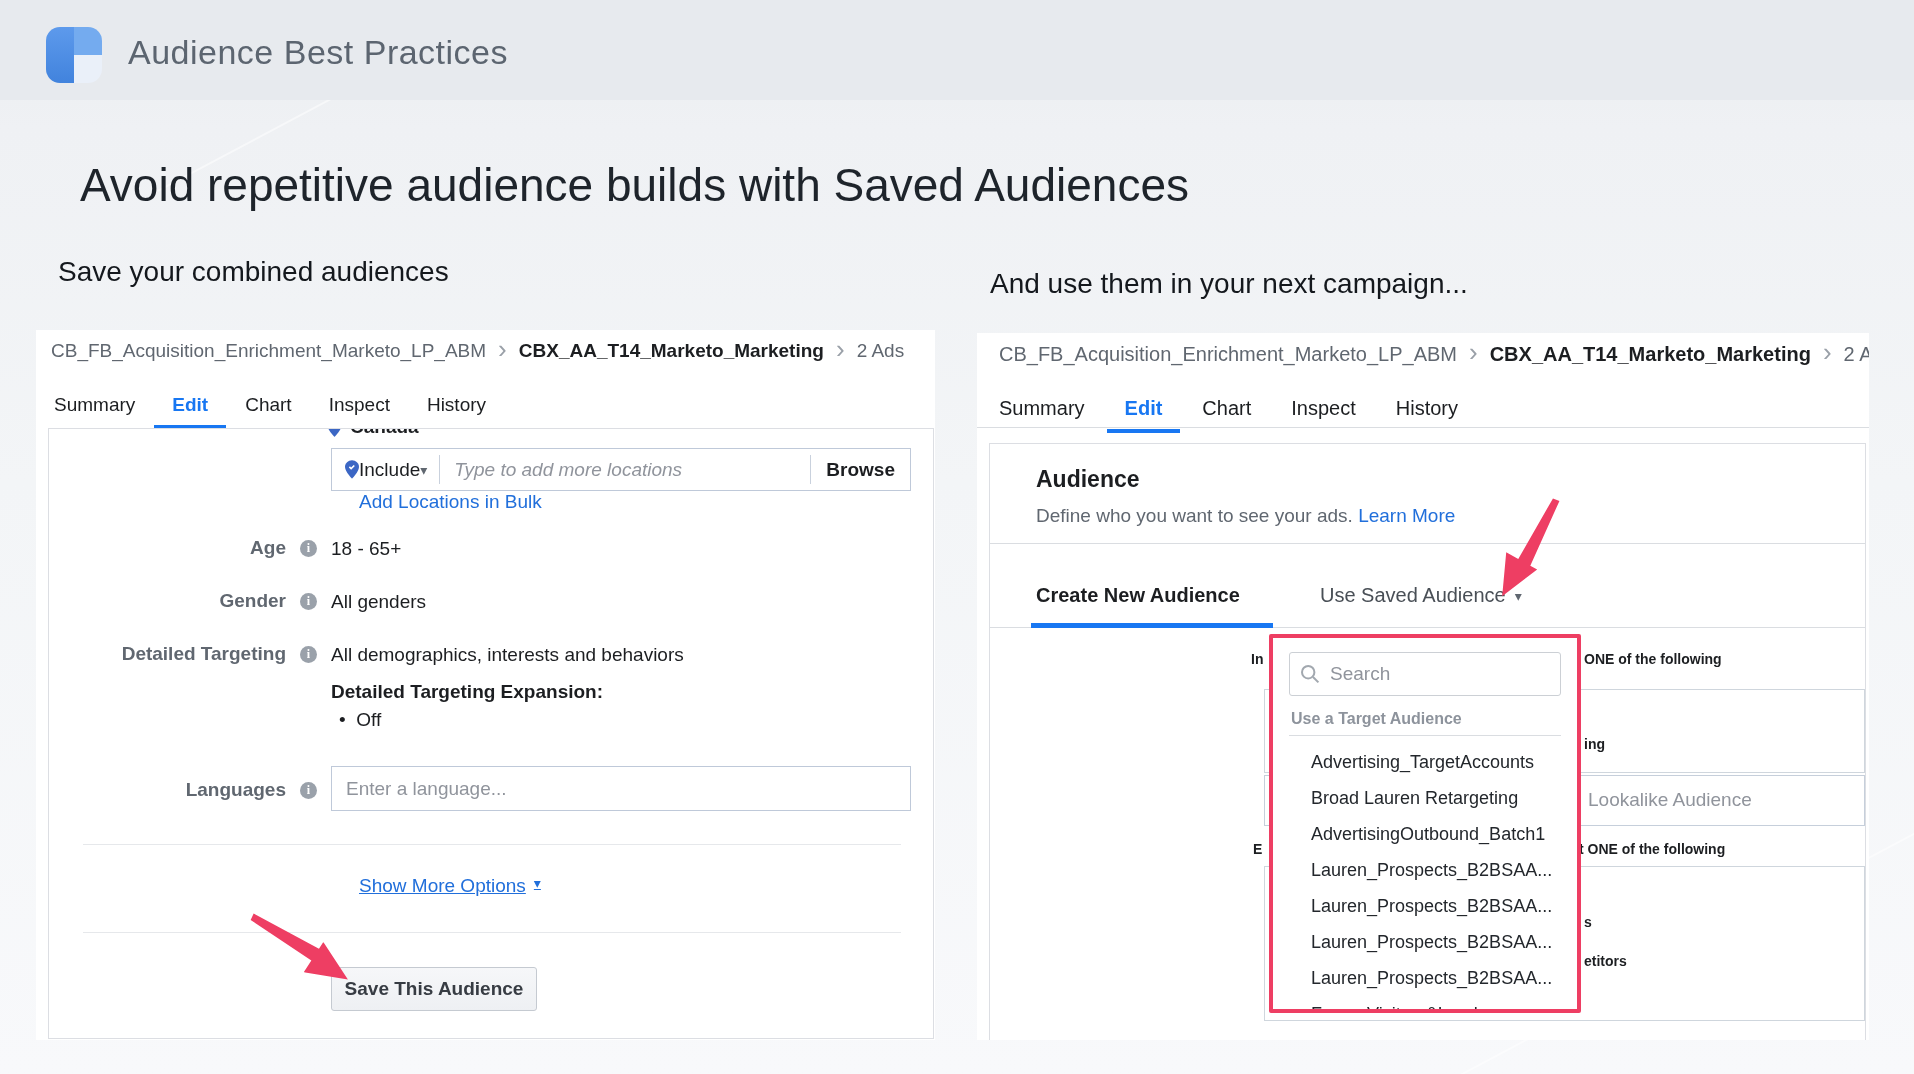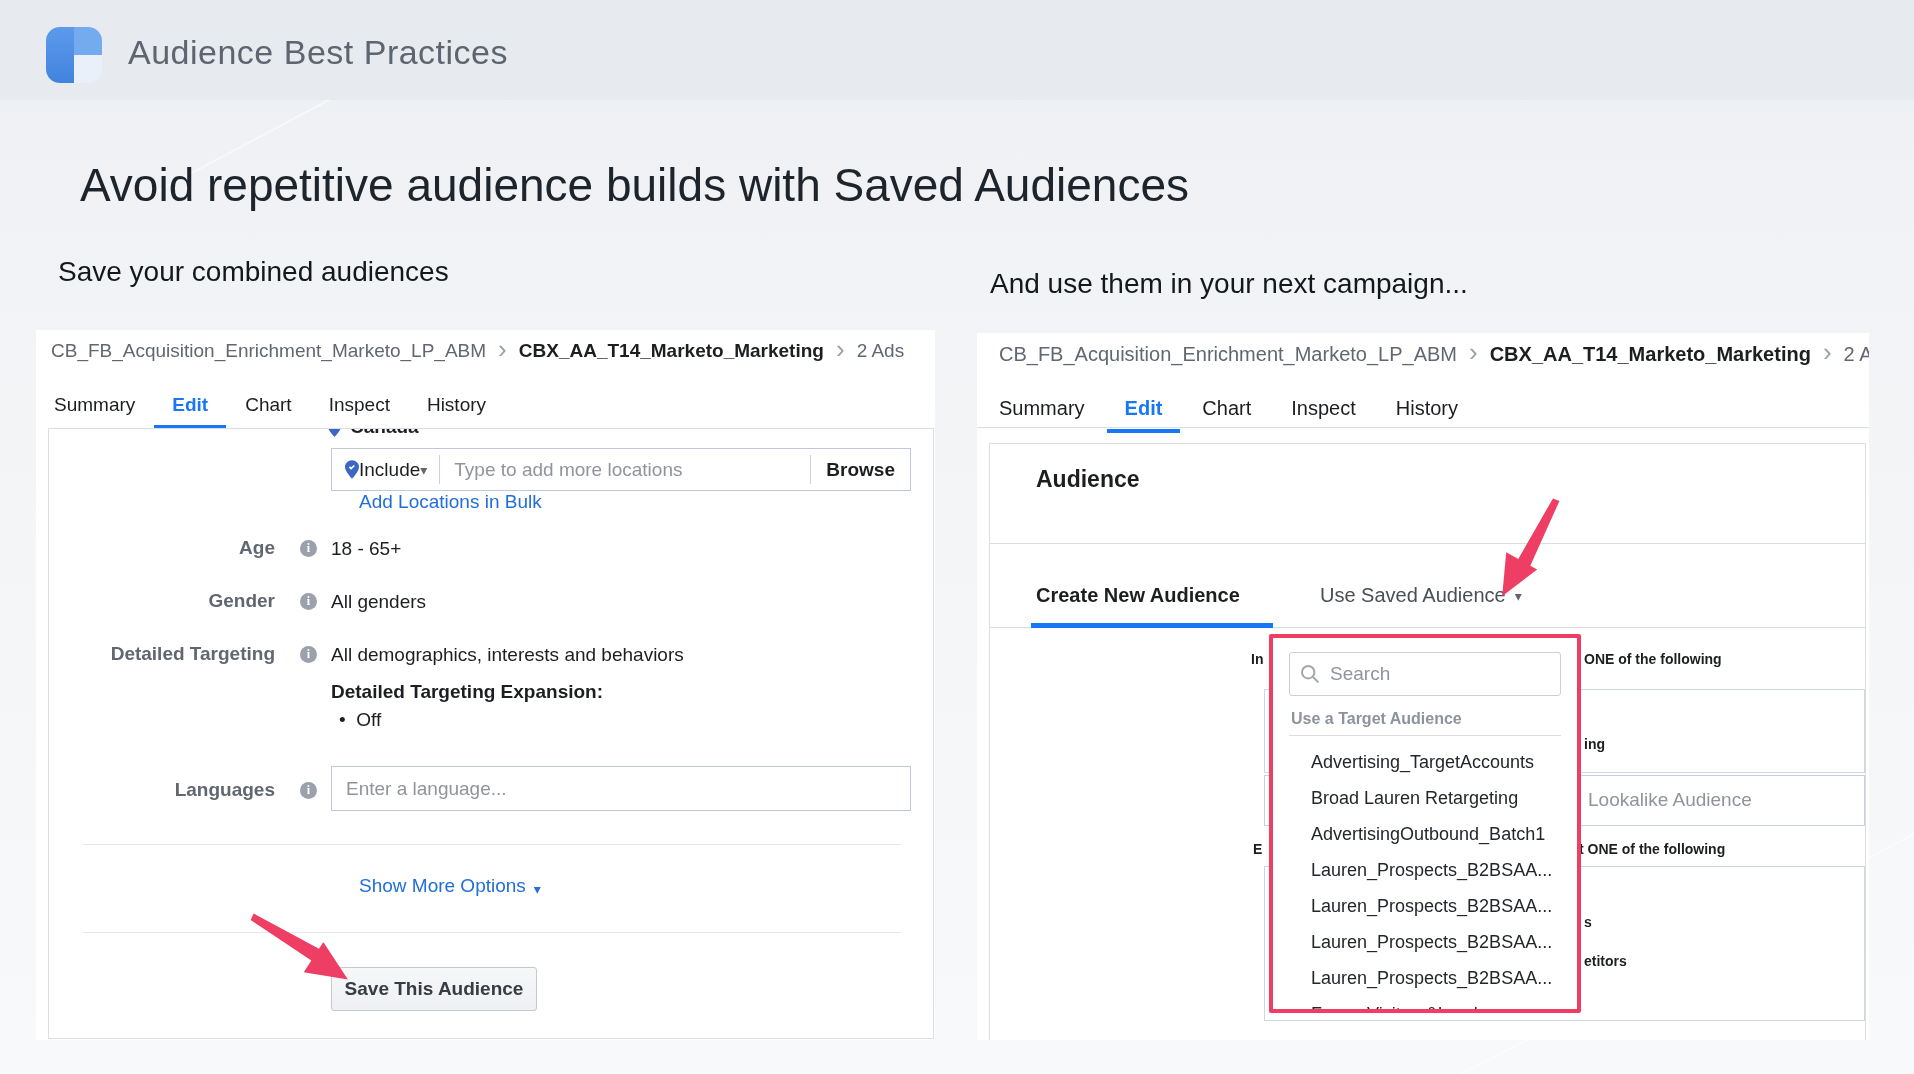--- a/index.html
+++ b/index.html
@@ -46,34 +46,34 @@
 
   
   .clip-row{ position:absolute; left:278px; top:0; height:10px; width:300px; overflow:hidden; }
   .clip-row .inner{ margin-top:-13px; display:flex; align-items:center; gap:8px; font-weight:700; font-size:19px; color:#1c1e21; }
   .pin{ width:15px; height:20px; flex:0 0 auto; }
   .inc-box{ position:absolute; left:282px; top:19px; width:580px; height:43px; border:1px solid #bfc9d9; display:flex; align-items:center; }
   .inc-box .grp{ display:flex; align-items:center; gap:0; padding:0 12px 0 13px; }
   .inc-box .lbl{ font-size:19px; color:#1c1e21; }
   .caret{ color:#606770; font-size:14px; }
   .vdiv{ width:1px; align-self:stretch; background:#c9d1dd; margin:6px 0; }
-  .inc-box input{ flex:1; border:none; outline:none; font-size:19px; color:#1c1e21; padding:0 14px; font-family:"Liberation Sans",sans-serif; background:transparent; }
+  .inc-box input{ flex:1; border:none; outline:none; font-size:19px; color:#1c1e21; padding:0 14px; font-family:"Liberation Sans",sans-serif; background:transparent;font-style:italic; }
   .inc-box input::placeholder, .lang-box input::placeholder, .dd-search input::placeholder{ color:#90949c; opacity:1; }
   .browse{ font-size:19px; font-weight:700; color:#1c1e21; padding:0 15px; cursor:pointer; }
   .blue-link{ color:#216fdb; font-size:19px; cursor:pointer;margin-left:28px; }
   .bulk{ position:absolute; left:282px; top:62px; }
 
-  .flabel{ position:absolute; right:616px; display:flex; align-items:center; gap:25px; font-size:19px; font-weight:700; color:#606770; white-space:nowrap; }
+  .flabel{ position:absolute; right:616px; display:flex; align-items:center; gap:14px; font-size:19px; font-weight:700; color:#606770; white-space:nowrap; }
   .info{ display:inline-flex; width:17px; height:17px; border-radius:50%; background:#9aa1aa; color:#fff; font-size:12px; font-weight:700; align-items:center; justify-content:center; font-family:"Liberation Serif",serif; cursor:pointer; }
   .fval{ position:absolute; left:282px; font-size:19px; color:#1c1e21; white-space:nowrap; }
   .bold-dark{ font-weight:700; color:#1c1e21; }
   .lang-box{ position:absolute; left:282px; top:337px; width:580px; height:45px; border:1px solid #bfc9d9; display:flex; }
   .lang-box input{ flex:1; border:none; outline:none; font-size:19px; padding:0 14px; font-family:"Liberation Sans",sans-serif; background:transparent; }
   .hdiv{ position:absolute; left:34px; width:818px; height:1px; background:#e6e8eb; }
-  .showmore{ position:absolute; left:282px; top:446px; display:flex; gap:8px; align-items:flex-end; }
+  .showmore{ position:absolute; left:282px; top:446px; display:flex; gap:8px; align-items:flex-start;text-decoration:underline; }
   .showmore .caret{ color:#216fdb; }
   .save-btn{ position:absolute; left:282px; top:538px; width:206px; height:44px; background:linear-gradient(#f6f7f9,#eef0f3); border:1px solid #c5cad1; border-radius:3px; font-size:19px; font-weight:700; color:#373c43; display:flex; align-items:center; justify-content:center; cursor:pointer; font-family:"Liberation Sans",sans-serif; }
 
   
   .aud-title{ position:absolute; left:46px; top:22px; font-size:23px; font-weight:700; color:#1c1e21; }
   .aud-sub{ position:absolute; left:46px; top:61px; font-size:19px; color:#606770; }
   .aud-sub a{ color:#216fdb; text-decoration:none; cursor:pointer; }
   .rdiv{ position:absolute; left:0; right:0; height:1px; background:#dadde1; }
   .aud-tab-create{ position:absolute; left:46px; top:140px; font-size:20px; font-weight:700; color:#1c1e21; cursor:pointer; }
   .aud-tab-saved{ position:absolute; left:330px; top:140px; font-size:20px; color:#494f56; cursor:pointer; display:flex; gap:9px; align-items:center; }
@@ -215,20 +215,24 @@
       <span class="tab">Summary</span>
       <span class="tab active">Edit</span>
       <span class="tab">Chart</span>
       <span class="tab">Inspect</span>
       <span class="tab">History</span>
     </div>
     <div class="tabline"></div>
 
     <div class="card card-right">
       <div class="aud-title">Audience</div>
+      <div class="aud-sub">
+        <span>Define who you want to see your ads.</span>
+        <a>Learn More</a>
+      </div>
       <div class="rdiv" style="top:99px"></div>
 
       <div class="aud-tab-create">Create New Audience</div>
       <div class="aud-tab-saved">
         <span>Use Saved Audience</span>
         <span class="caret">▾</span>
       </div>
       <div class="rdiv" style="top:183px"></div>
       <div class="blue-underline"></div>
 

